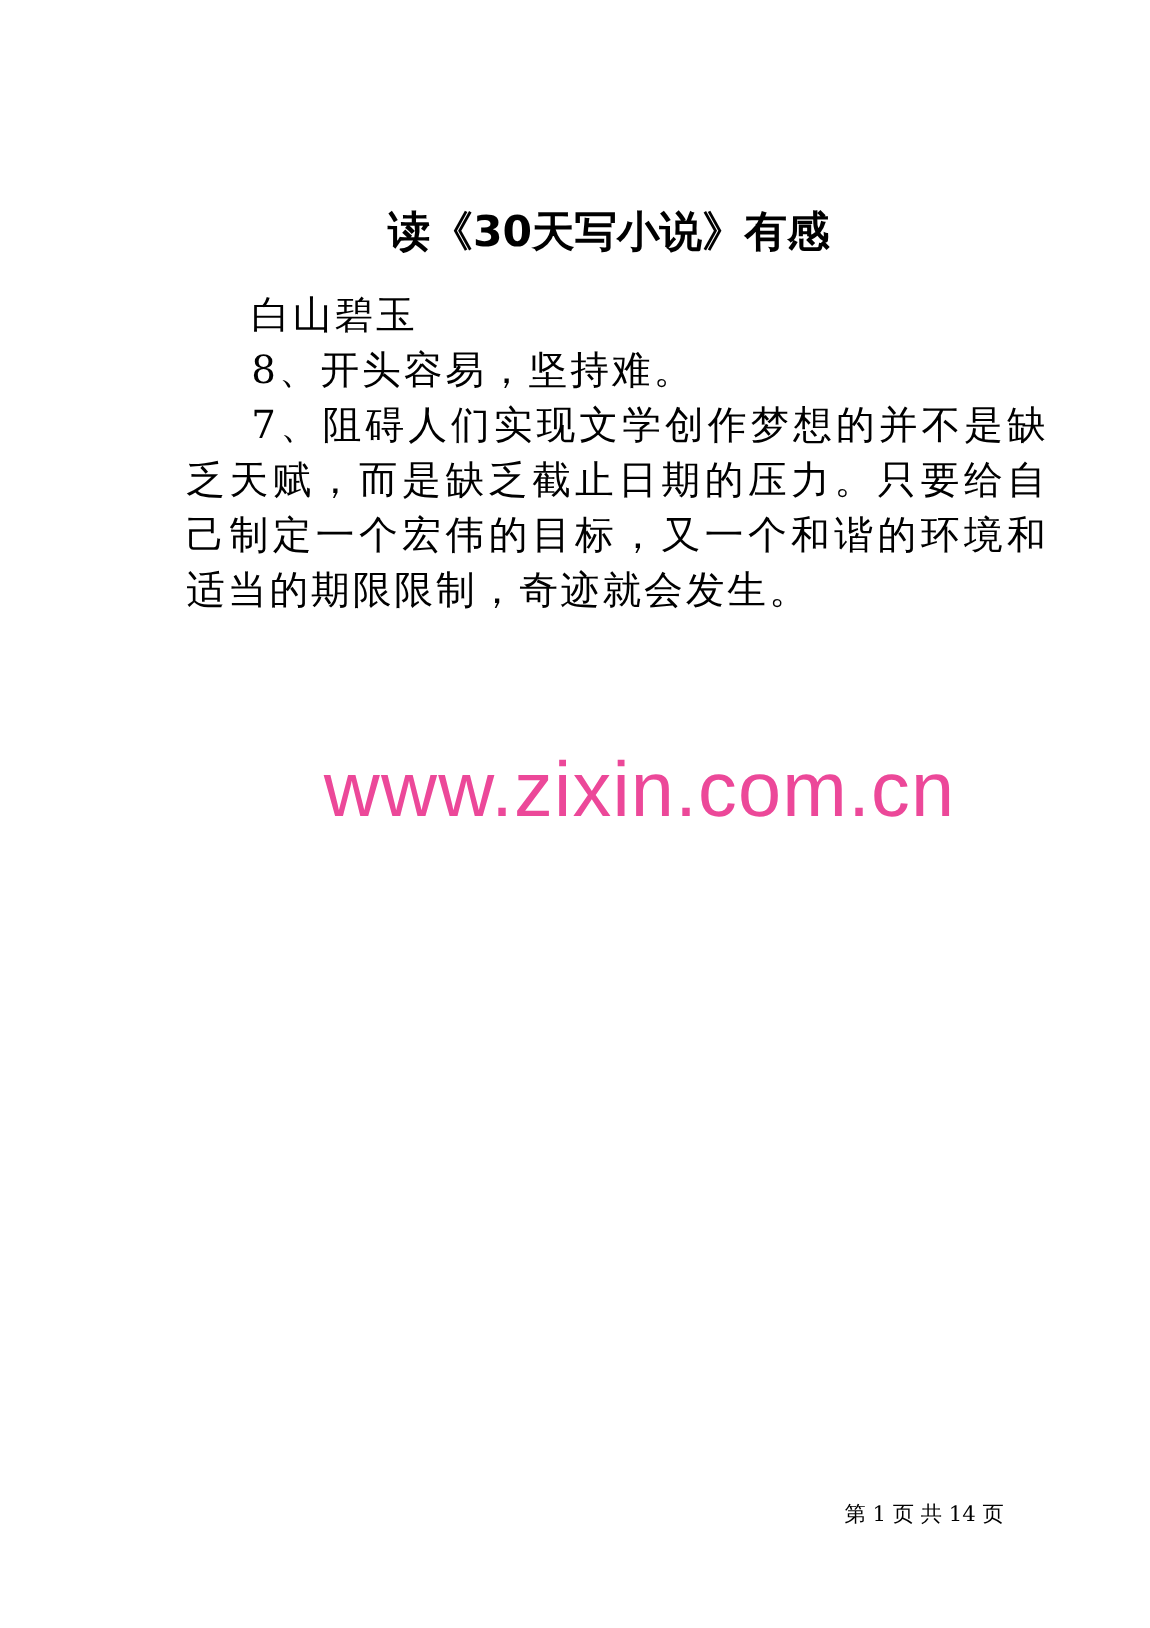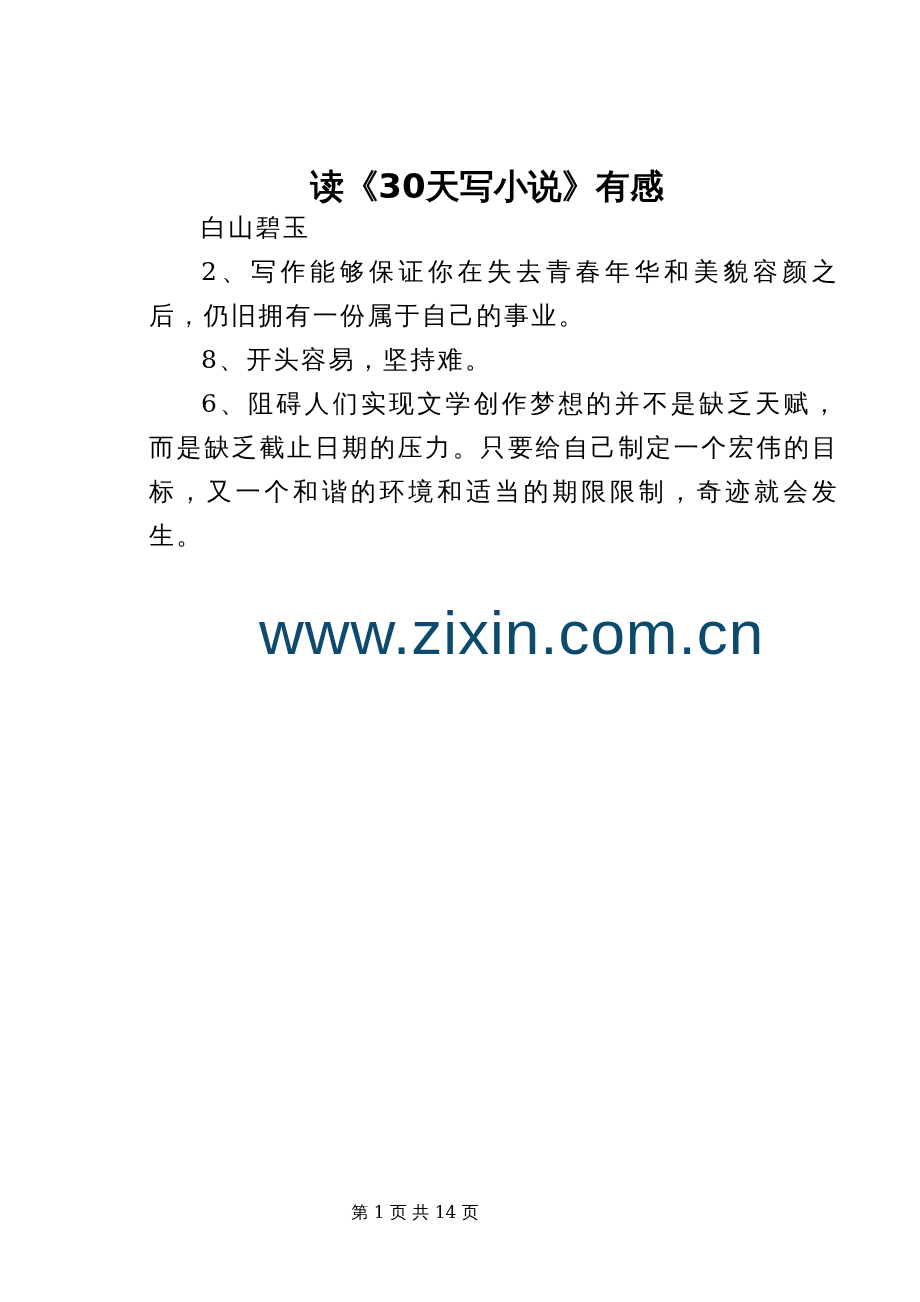--- a/index.html
+++ b/index.html
@@ -28,71 +28,70 @@
       text-align: center;
       font-size: 34px;
       font-weight: bold;
       line-height: 44px;
       font-family: "DejaVu Sans", "Liberation Sans", sans-serif;
       letter-spacing: 0px;
     }
     .body-text {
       position: absolute;
       left: 122px;
-      top: 206px;
+      top: 230px;
       width: 690px;
-      font-size: 25px;
+      font-size: 31px;
       line-height: 44px;
       letter-spacing: 2.3px;
     }
     .para {
       margin: 0 0 0 0;
       text-indent: 52px;
       text-align: justify;
       text-align-last: left;
     }
     .author {
       text-indent: 52px;
     }
     .watermark {
       position: absolute;
       left: 232px;
       top: 598px;
       font-family: "Liberation Sans", "DejaVu Sans", sans-serif;
       font-size: 62px;
-      color: #0c4a6e;
+      color: #ec4899;
       letter-spacing: 1px;
       line-height: 70px;
       pointer-events: none;
       z-index: 0;
       white-space: nowrap;
     }
     .body-text { z-index: 1; }
     .footer {
       position: absolute;
       left: 0;
       top: 1200px;
       width: 776px;
-      text-align: center;
+      text-align: right;
       font-size: 17px;
       line-height: 24px;
       font-family: "DejaVu Serif", "Liberation Serif", serif;
     }
   </style>
 </head>
 <body>
 
 <div class="page">
 
   <div class="title">读《30天写小说》有感</div>
 
   <div class="watermark">www.zixin.com.cn</div>
 
   <div class="body-text">
     <p class="para author">白山碧玉</p>
-    <p class="para">2、写作能够保证你在失去青春年华和美貌容颜之后，仍旧拥有一份属于自己的事业。</p>
     <p class="para">8、开头容易，坚持难。</p>
-    <p class="para">6、阻碍人们实现文学创作梦想的并不是缺乏天赋，而是缺乏截止日期的压力。只要给自己制定一个宏伟的目标，又一个和谐的环境和适当的期限限制，奇迹就会发生。</p>
+    <p class="para">7、阻碍人们实现文学创作梦想的并不是缺乏天赋，而是缺乏截止日期的压力。只要给自己制定一个宏伟的目标，又一个和谐的环境和适当的期限限制，奇迹就会发生。</p>
   </div>
 
   <div class="footer">第 1 页  共 14 页</div>
 
 </div>
 
 </body></html>

